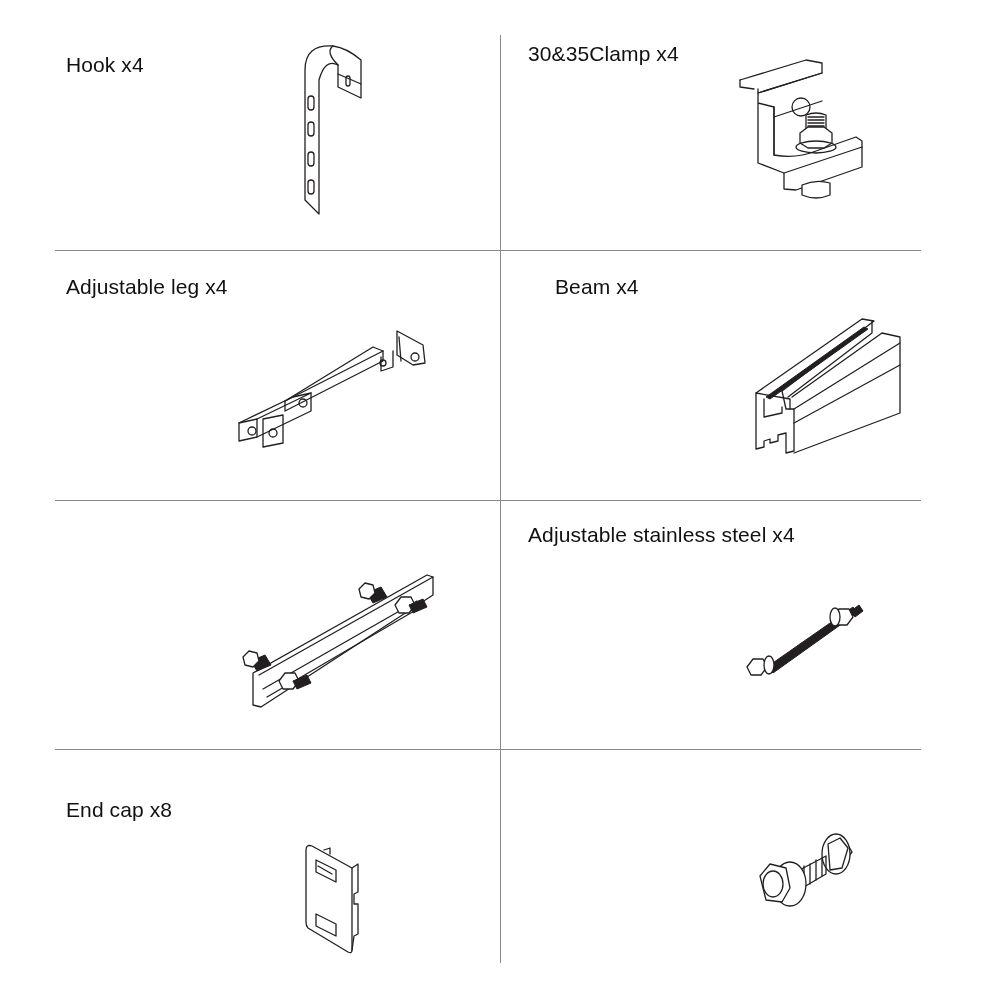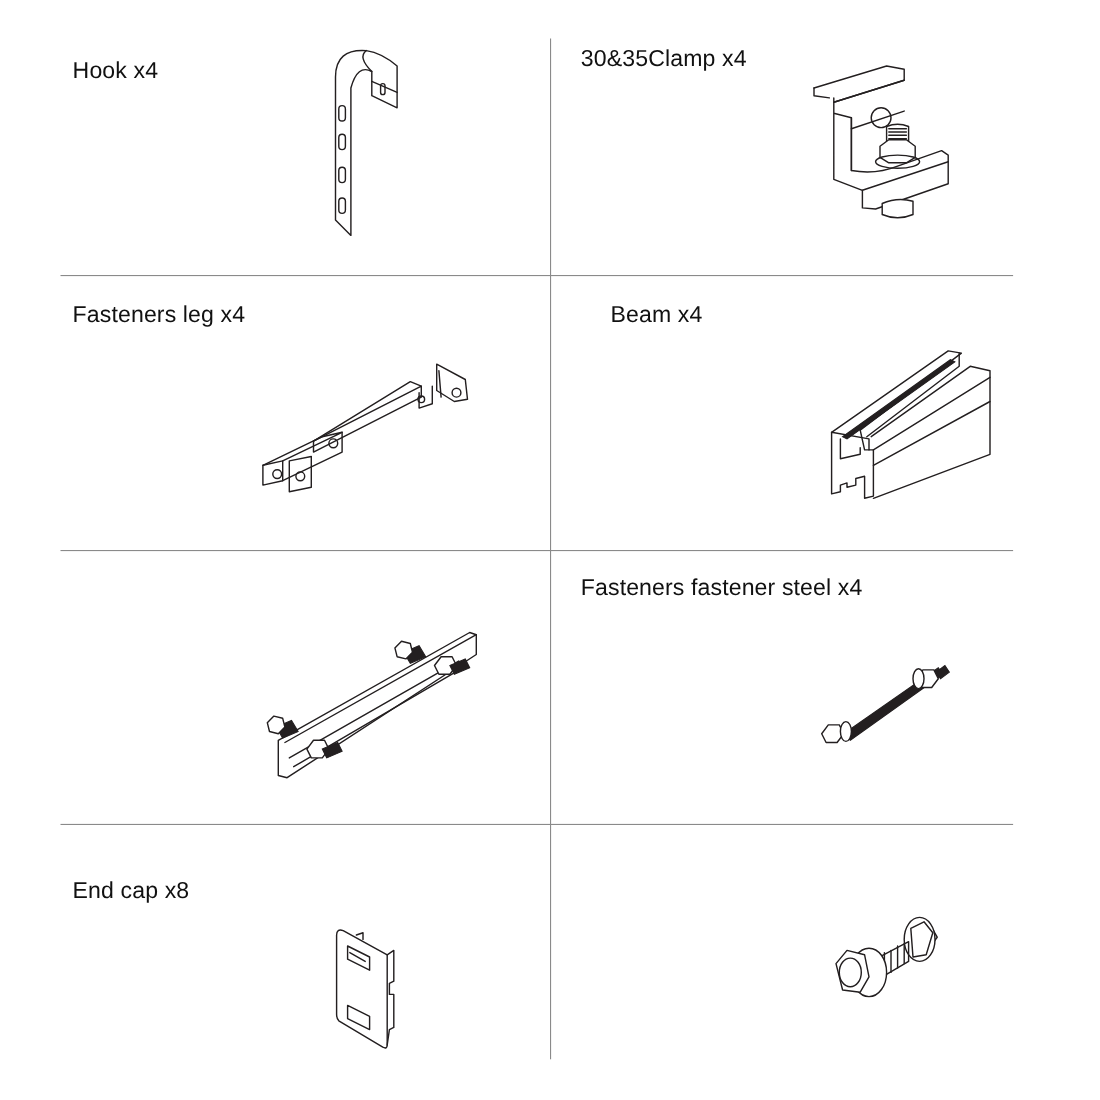--- a/index.html
+++ b/index.html
@@ -54,21 +54,21 @@
         <path class="s" d="M70 78 L70 60 Q80 56 90 60 L90 78"></path>
         <path class="s" d="M72 62 L88 62 M72 65 L88 65 M72 68 L88 68 M72 71 L88 71 M72 74 L88 74"></path>
         <path class="w" d="M64 78 L72 72 L88 72 L96 78 L96 88 L88 93 L72 93 L64 88 Z"></path>
         <ellipse class="s" cx="80" cy="92" rx="20" ry="6"></ellipse>
         <path class="w" d="M66 130 L66 140 Q80 146 94 140 L94 128 Q80 124 66 130 Z"></path>
       </svg>
     </div>
   </div>
 
   <div class="cell" style="left:55px;top:251px">
-    <div class="label" style="left:11px;top:24px">Fasteners leg x4</div>
+    <div class="label" style="left:11px;top:24px">Adjustable leg x4</div>
     <div class="illus" style="left:178px;top:72px">
       <svg width="210" height="130" viewBox="0 0 210 130">
         <path class="s" d="M6 100 L6 118 L24 114 L24 96 Z"></path>
         <path class="s" d="M6 100 L60 74 L78 70 L24 96"></path>
         <path class="s" d="M24 114 L78 88 L78 70"></path>
         <path class="s" d="M52 78 L52 88 L150 38 L150 28 Z"></path>
         <path class="s" d="M52 78 L140 24 L150 28"></path>
         <path class="s" d="M148 34 L148 48 L160 44 L160 28"></path>
         <path class="s" d="M164 8 L190 22 L192 40 L180 42 L164 32 Z"></path>
         <path class="s" d="M166 14 L168 38"></path>
@@ -112,21 +112,21 @@
         <path class="w" d="M118 20 L124 14 L132 16 L134 24 L128 30 L120 28 Z"></path>
         <path class="w" d="M38 112 L44 104 L54 104 L58 112 L52 120 L42 120 Z"></path>
         <path class="f" d="M52 112 L66 106 L70 114 L56 120 Z"></path>
         <path class="w" d="M154 36 L160 28 L170 28 L174 36 L168 44 L158 44 Z"></path>
         <path class="f" d="M168 36 L182 30 L186 38 L172 44 Z"></path>
       </svg>
     </div>
   </div>
 
   <div class="cell" style="left:501px;top:501px">
-    <div class="label" style="left:27px;top:22px">Fasteners fastener steel x4</div>
+    <div class="label" style="left:27px;top:22px">Adjustable stainless steel x4</div>
     <div class="illus" style="left:244px;top:94px">
       <svg width="125" height="95" viewBox="0 0 125 95">
         <path class="f" d="M22 72 L108 12 L112 18 L28 78 Z"></path>
         <path class="w" d="M2 72 L8 64 L18 64 L22 72 L16 80 L6 80 Z"></path>
         <ellipse class="w" cx="24" cy="70" rx="5" ry="9"></ellipse>
         <path class="w" d="M88 22 L94 14 L104 14 L108 22 L102 30 L92 30 Z"></path>
         <ellipse class="w" cx="90" cy="22" rx="5" ry="9"></ellipse>
         <path class="f" d="M106 16 L114 10 L118 16 L110 22 Z"></path>
       </svg>
     </div>

